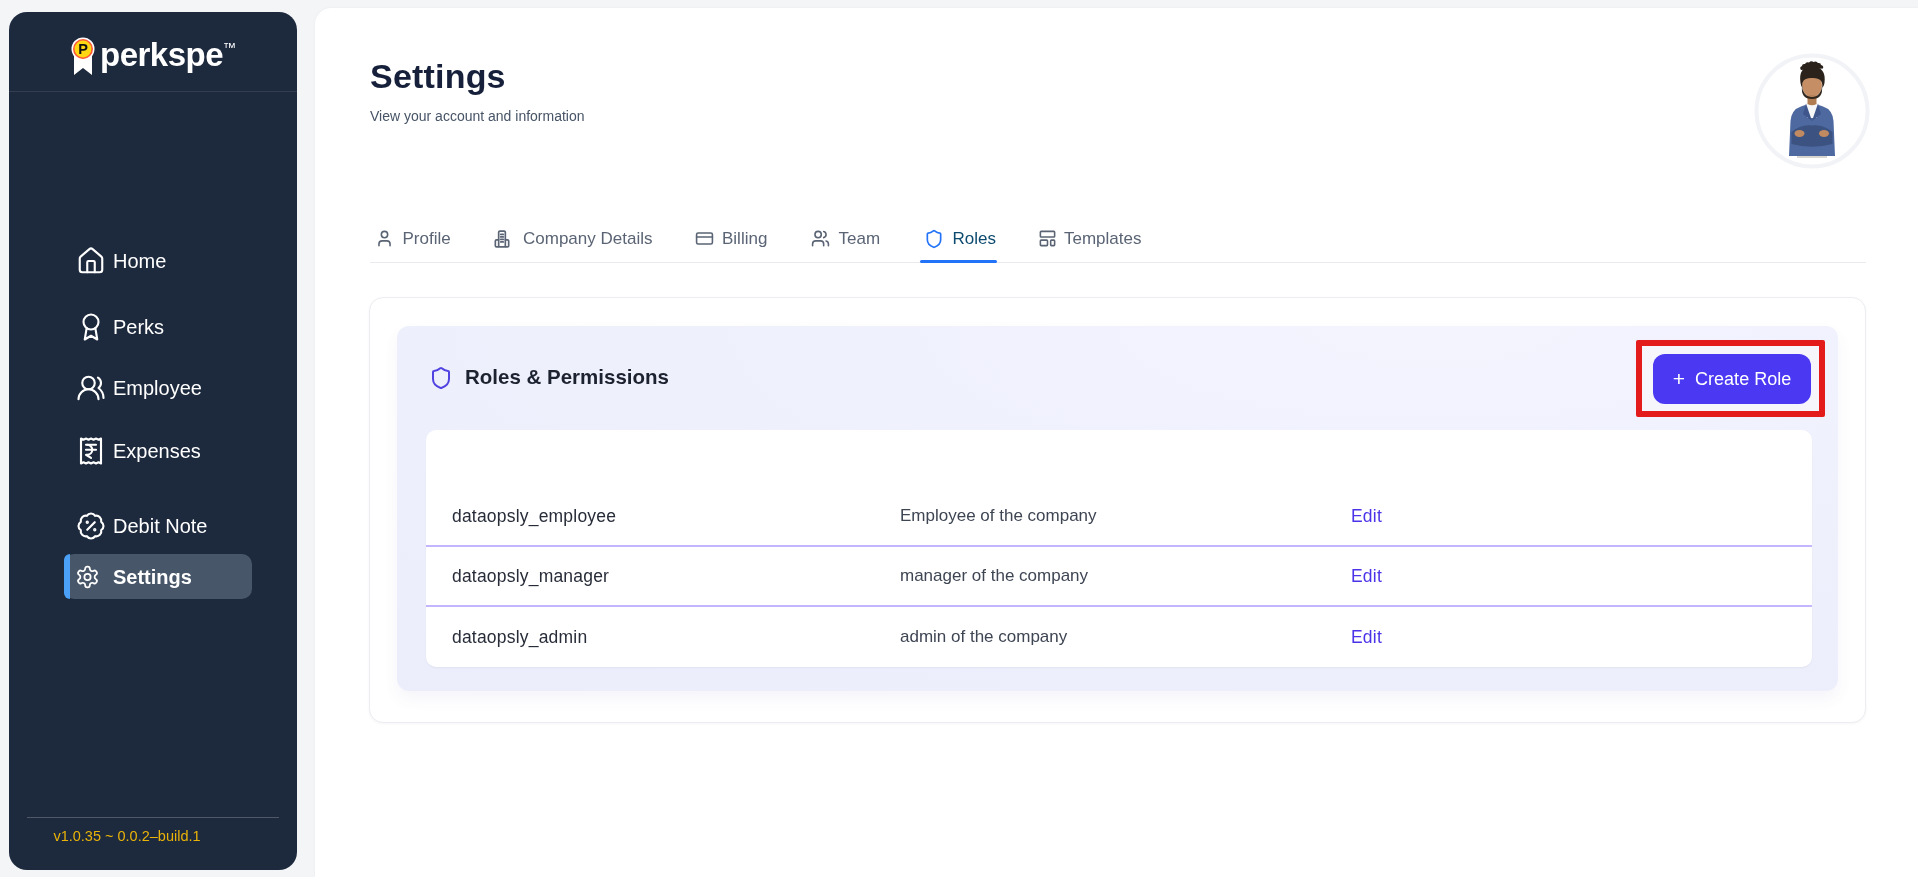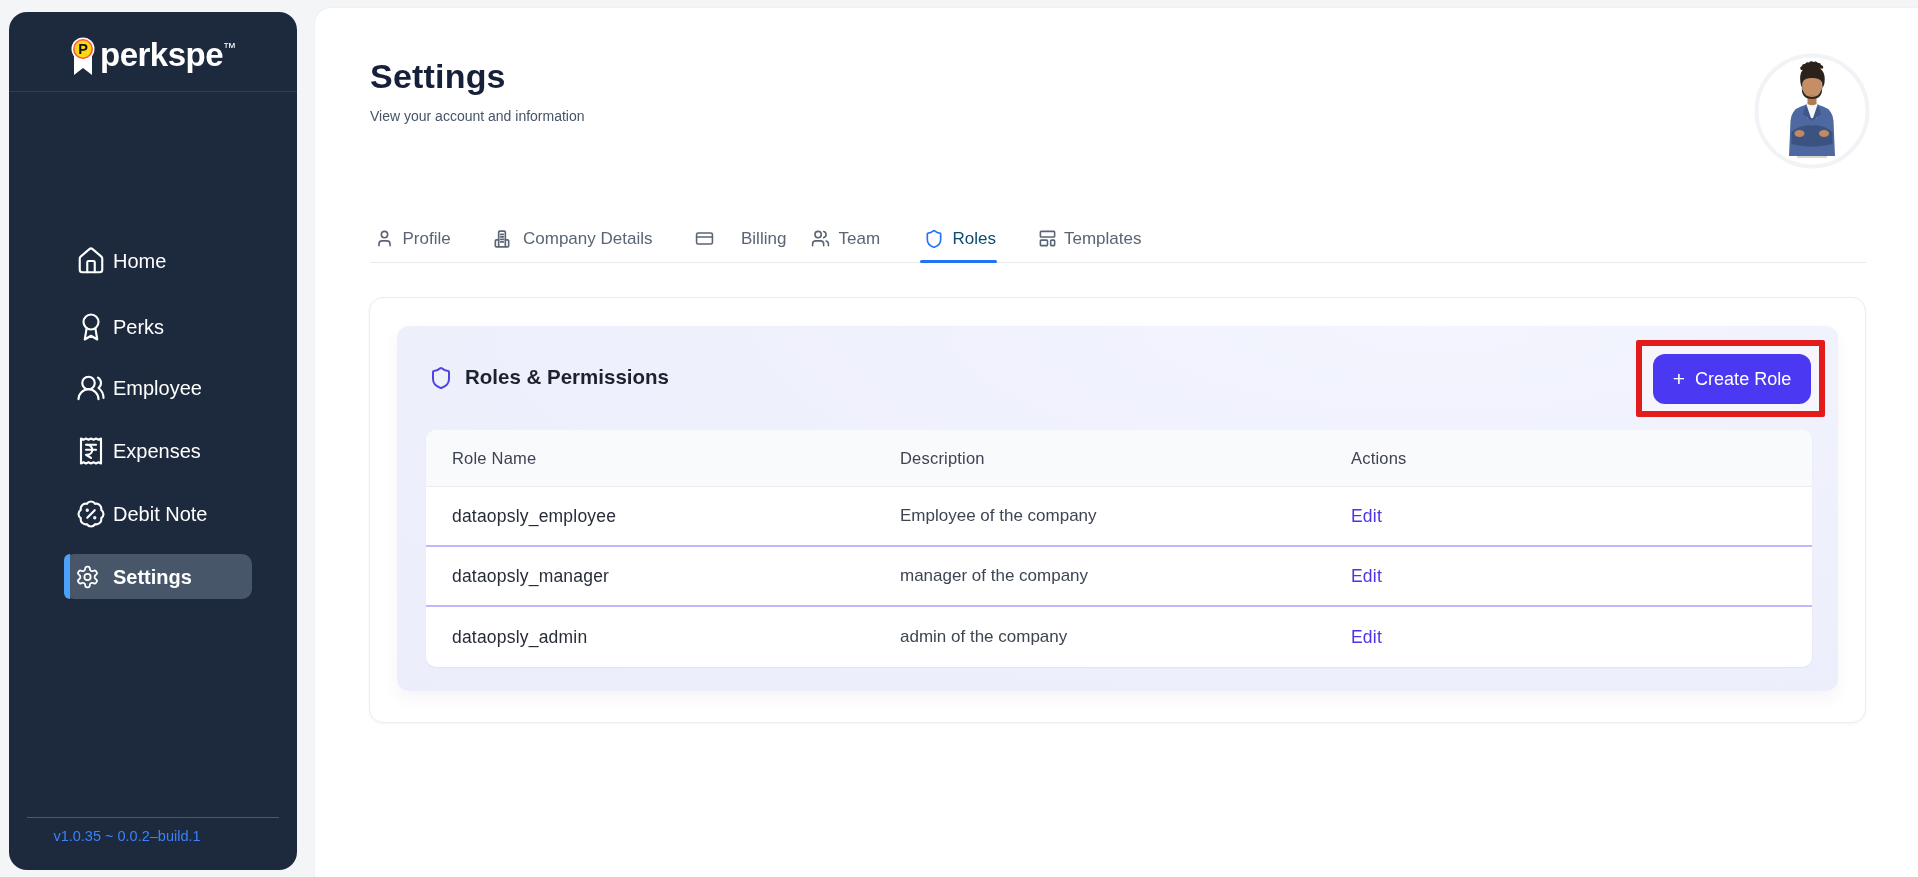--- a/index.html
+++ b/index.html
@@ -18,21 +18,21 @@
   .hr1 { position:absolute; left:0; top:79px; width:288px; height:1px; background:rgba(255,255,255,.10); }
   .mi { position:absolute; left:0; width:288px; height:46px; color:#fff; font-size:20px; }
   .mi svg { position:absolute; left:67px; top:50%; transform:translateY(-50%); }
   .mi span { position:absolute; left:104px; top:50%; transform:translateY(-50%); white-space:nowrap; }
   .active-box { position:absolute; left:55px; top:542px; width:188px; height:45px; background:#475669; border-radius:10px; }
   .active-bar { position:absolute; left:55px; top:542px; width:6px; height:45px; background:#4ba1f8; border-radius:10px 0 0 10px; }
   .signout { position:absolute; left:0; top:750px; width:288px; height:46px; color:#fff; font-size:19px; font-weight:700; }
   .signout svg { position:absolute; left:60px; top:50%; transform:translateY(-50%); }
   .signout span { position:absolute; left:94px; top:50%; transform:translateY(-50%); }
   .hr2 { position:absolute; left:18px; top:805px; width:252px; height:1px; background:rgba(255,255,255,.22); }
-  .version { position:absolute; left:0; top:816px; width:236px; text-align:center; color:#3b82f6; font-size:14.5px; }
+  .version { position:absolute; left:0; top:816px; width:236px; text-align:center; color:#eab308; font-size:14.5px; }
 
   
   .title { left:370px; top:57px; font-size:34px; font-weight:700; color:#16203a; letter-spacing:0.2px; }
   .subtitle { left:370px; top:108px; font-size:14px; color:#475467; }
   .avatar { left:1753px; top:52px; width:118px; height:118px; }
 
   
   .tabline { left:370px; top:262px; width:1496px; height:1px; background:#e8eaee; }
   .tabi { position:absolute; top:229px; }
   .tabt { position:absolute; top:229.5px; font-size:17px; line-height:1; color:#5a6474; white-space:nowrap; }
@@ -99,21 +99,21 @@
     </div>
     <div class="mi" style="top:416px;padding-left:36px;">
       <svg width="30" height="30" viewBox="0 0 24 24" fill="none" stroke="#fff" stroke-width="1.7" stroke-linecap="round" stroke-linejoin="round">
         <path d="M4 2v20l2-1 2 1 2-1 2 1 2-1 2 1 2-1 2 1V2l-2 1-2-1-2 1-2-1-2 1-2-1-2 1Z"></path>
         <path d="M8 7h8"></path>
         <path d="M12 17.5 8 15h1a4 4 0 0 0 0-8"></path>
         <path d="M8 11h8"></path>
       </svg>
       <span>Expenses</span>
     </div>
-    <div class="mi" style="top:479px;">
+    <div class="mi" style="top:491px;">
       <svg width="30" height="30" viewBox="0 0 24 24" fill="none" stroke="#fff" stroke-width="1.7" stroke-linecap="round" stroke-linejoin="round">
         <path d="M3.85 8.62a4 4 0 0 1 4.78-4.77 4 4 0 0 1 6.74 0 4 4 0 0 1 4.78 4.78 4 4 0 0 1 0 6.74 4 4 0 0 1-4.77 4.78 4 4 0 0 1-6.75 0 4 4 0 0 1-4.78-4.77 4 4 0 0 1 0-6.76Z"></path>
         <path d="m15 9-6 6"></path>
         <circle cx="9" cy="9" r=".5" fill="#fff"></circle>
         <circle cx="15" cy="15" r=".5" fill="#fff"></circle>
       </svg>
       <span>Debit Note</span>
     </div>
     <div class="mi" style="top:542px; font-weight:700;">
       <svg style="left:66px;" width="25" height="25" viewBox="0 0 24 24" fill="none" stroke="#fff" stroke-width="1.7" stroke-linecap="round" stroke-linejoin="round">
@@ -167,21 +167,21 @@
     <path d="M10.5 12.5h3"></path>
     <path d="M10.5 15.5h3"></path>
     <path d="M8 13h-2.5a1.5 1.5 0 0 0-1.5 1.5V20a1.5 1.5 0 0 0 1.5 1.5H8"></path>
     <path d="M16 13h2.5a1.5 1.5 0 0 1 1.5 1.5V20a1.5 1.5 0 0 1-1.5 1.5H16"></path>
   </svg>
   <span class="tabt" style="left:523px;">Company Details</span>
   <svg class="tabi" style="left:694.5px;" width="19" height="19" viewBox="0 0 24 24" fill="none" stroke="#5a6474" stroke-width="2" stroke-linecap="round" stroke-linejoin="round">
     <rect width="20" height="14" x="2" y="5" rx="2"></rect>
     <line x1="2" x2="22" y1="10" y2="10"></line>
   </svg>
-  <span class="tabt" style="left:722px;margin-left:19px;">Billing</span>
+  <span class="tabt" style="left:722px;">Billing</span>
   <svg class="tabi" style="left:810.5px;" width="19" height="19" viewBox="0 0 24 24" fill="none" stroke="#5a6474" stroke-width="2" stroke-linecap="round" stroke-linejoin="round">
     <path d="M16 21v-2a4 4 0 0 0-4-4H6a4 4 0 0 0-4 4v2"></path>
     <circle cx="9" cy="7" r="4"></circle>
     <path d="M22 21v-2a4 4 0 0 0-3-3.87"></path>
     <path d="M16 3.13a4 4 0 0 1 0 7.75"></path>
   </svg>
   <span class="tabt" style="left:838.5px;">Team</span>
   <svg class="tabi" style="left:923.5px; top:228.5px;" width="20" height="20" viewBox="0 0 24 24" fill="none" stroke="#2273f8" stroke-width="2" stroke-linecap="round" stroke-linejoin="round">
     <path d="M20 13c0 5-3.5 7.5-7.66 8.95a1 1 0 0 1-.67-.01C7.5 20.5 4 18 4 13V6a1 1 0 0 1 1-1c2 0 4.5-1.2 6.24-2.72a1.17 1.17 0 0 1 1.52 0C14.51 3.81 17 5 19 5a1 1 0 0 1 1 1z"></path>
   </svg>
@@ -196,25 +196,20 @@
   <div class="abs card"></div>
   <div class="abs inner"></div>
   <svg class="abs" style="left:429px; top:366px;" width="24" height="24" viewBox="0 0 24 24" fill="none" stroke="#5143e1" stroke-width="2" stroke-linecap="round" stroke-linejoin="round">
     <path d="M20 13c0 5-3.5 7.5-7.66 8.95a1 1 0 0 1-.67-.01C7.5 20.5 4 18 4 13V6a1 1 0 0 1 1-1c2 0 4.5-1.2 6.24-2.72a1.17 1.17 0 0 1 1.52 0C14.51 3.81 17 5 19 5a1 1 0 0 1 1 1z"></path>
   </svg>
   <div class="abs cardtitle">Roles &amp; Permissions</div>
   <div class="abs redbox"></div>
   <div class="abs btn"><span class="plus">+</span>Create Role</div>
 
   <div class="abs table">
-    <div class="thead">
-      <span class="c1">Role Name</span>
-      <span class="c2">Description</span>
-      <span class="c3">Actions</span>
-    </div>
     <div class="row bline" style="top:57px;">
       <span class="c1">dataopsly_employee</span>
       <span class="c2">Employee of the company</span>
       <span class="c3">Edit</span>
     </div>
     <div class="row bline" style="top:117px;">
       <span class="c1">dataopsly_manager</span>
       <span class="c2">manager of the company</span>
       <span class="c3">Edit</span>
     </div>

